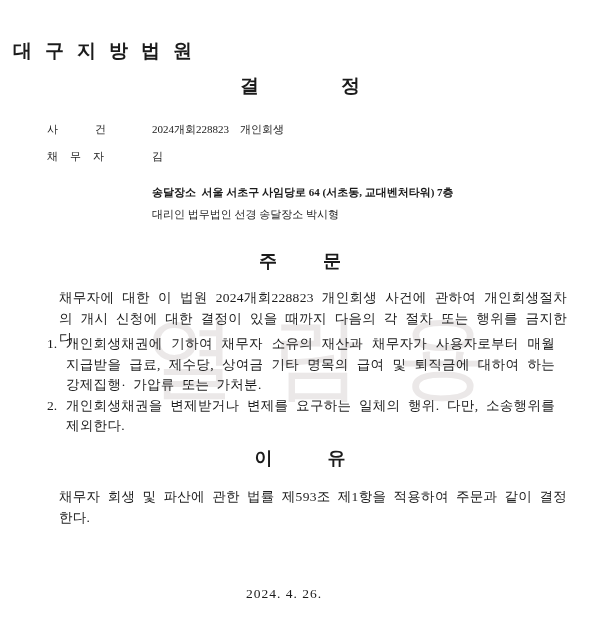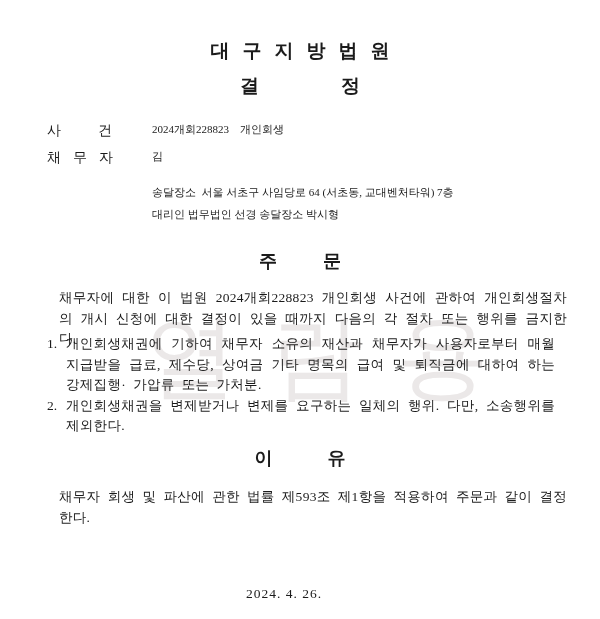--- a/index.html
+++ b/index.html
@@ -26,21 +26,20 @@
     z-index: 0;
     user-select: none;
   }
   .content { position: absolute; inset: 0; z-index: 1; }
 
   .court-name {
     position: absolute;
     top: 38px; left: 0;
     width: 600px;
     margin: 0;
-    text-align: center;
     font-size: 19px;
     font-weight: 700;
     letter-spacing: 13px;
     padding-left: 13px;
     box-sizing: border-box;
   }
   .doc-type {
     position: absolute;
     top: 73px; left: 0;
     width: 600px;
@@ -58,34 +57,34 @@
     justify-content: center;
     font-size: 18px;
     font-weight: 700;
   }
   .heading-jumun { top: 249px; gap: 46px; }
   .heading-iyu  { top: 446px; gap: 55px; }
 
   .kv-label {
     position: absolute;
     left: 47px;
-    font-size: 14px;
+    font-size: 11px;
     white-space: nowrap;
   }
   .kv-label.ls-wide { letter-spacing: 37px; }
   .kv-label.ls-med  { letter-spacing: 12px; }
   .kv-value {
     position: absolute;
     left: 152px;
     font-size: 11px;
     white-space: pre-wrap;
   }
   .row-case   { top: 122px; }
   .row-debtor { top: 149px; }
-  .row-service  { top: 185px; }
+  .row-service  { top: 185px; font-weight: bold; }
   .row-attorney { top: 207px; }
   .case-type-gap { margin-left: 11px; }
 
   .body-par {
     position: absolute;
     left: 47px;
     width: 508px;
     font-size: 13.5px;
     line-height: 20.5px;
     text-align: justify;

